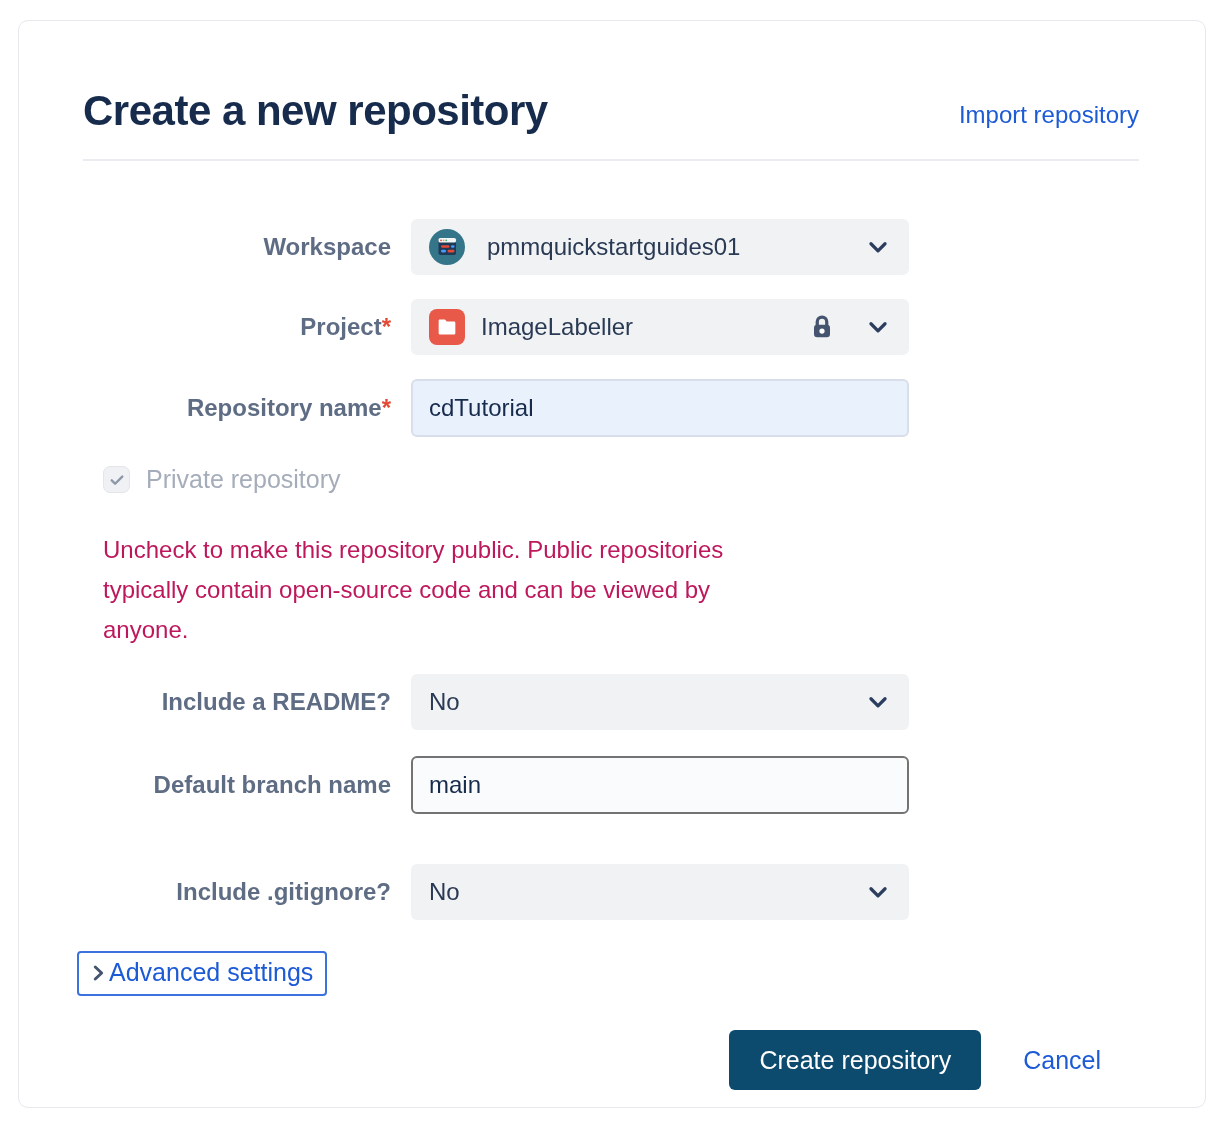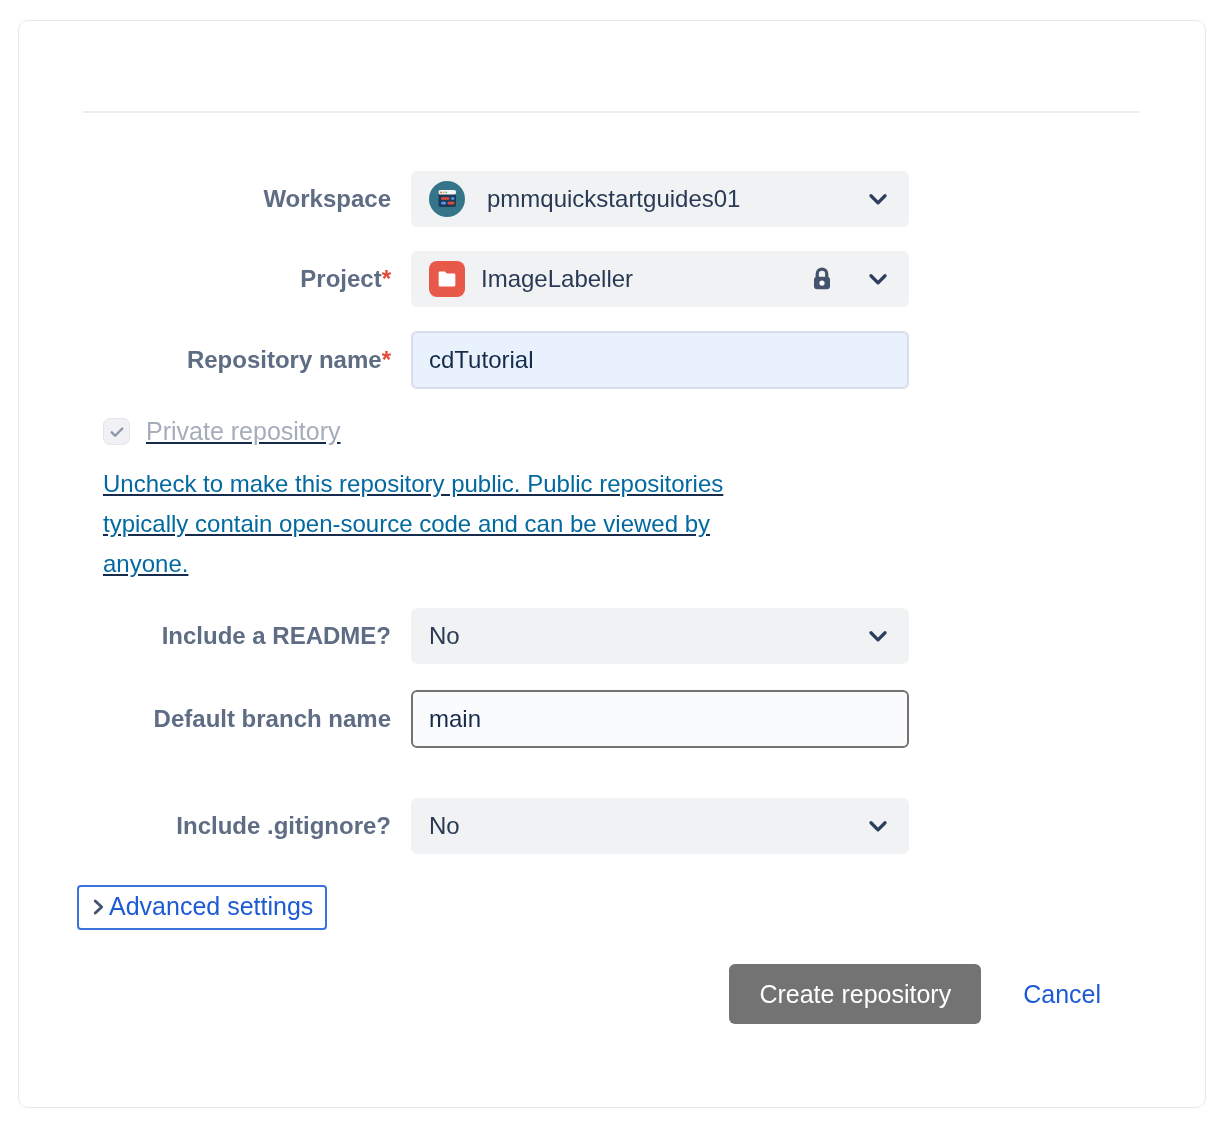--- a/index.html
+++ b/index.html
@@ -103,27 +103,27 @@
   .checkbox {
     width: 27px; height: 27px;
     border-radius: 7px;
     background: #F0F1F4;
     border: 1px solid #E3E5E9;
     display: flex; align-items: center; justify-content: center;
     margin-right: 16px;
   }
   .disabled-label { font-size: 25px; color: #A5ADBA; }
   .helper {
-    margin-top: 18px;
+    margin-top: 36px;
     font-size: 24px;
     line-height: 40px;
-    color: #0369a1;
+    color: #be185d;
     width: 680px;
   }
-  .access-block .field-col { width: 700px; text-decoration: underline; }
+  .access-block .field-col { width: 700px; }
   .adv {
     display: inline-flex;
     align-items: center;
     margin-left: -6px;
     padding: 5px 12px 7px 8px;
     border: 2px solid #3B72DE;
     border-radius: 4px;
     cursor: pointer;
     background: transparent;
   }
@@ -135,21 +135,21 @@
   .footer {
     margin-top: 34px;
     display: flex;
     justify-content: flex-end;
     align-items: center;
     padding-right: 38px;
   }
   .btn-primary {
     height: 60px;
     padding: 0 30px;
-    background: #737373;
+    background: #0c4a6e;
     color: #ffffff;
     font-family: "Liberation Sans", sans-serif;
     font-size: 25px;
     font-weight: 500;
     border: none;
     border-radius: 6px;
     cursor: pointer;
   }
   .cancel-link {
     margin-left: 42px;
@@ -158,20 +158,24 @@
     color: #1C5AD6;
     text-decoration: none;
     cursor: pointer;
   }
 </style>
 </head>
 <body>
 
 <div class="card">
 
+  <div class="header">
+    <h1 class="title">Create a new repository</h1>
+    <a class="import-link">Import repository</a>
+  </div>
   <div class="divider"></div>
 
   <div class="form">
 
     
     <div class="row mb24">
       <div class="label">Workspace</div>
       <div class="field-col">
         <div class="select">
           <svg class="ws-avatar" viewBox="0 0 36 36">

